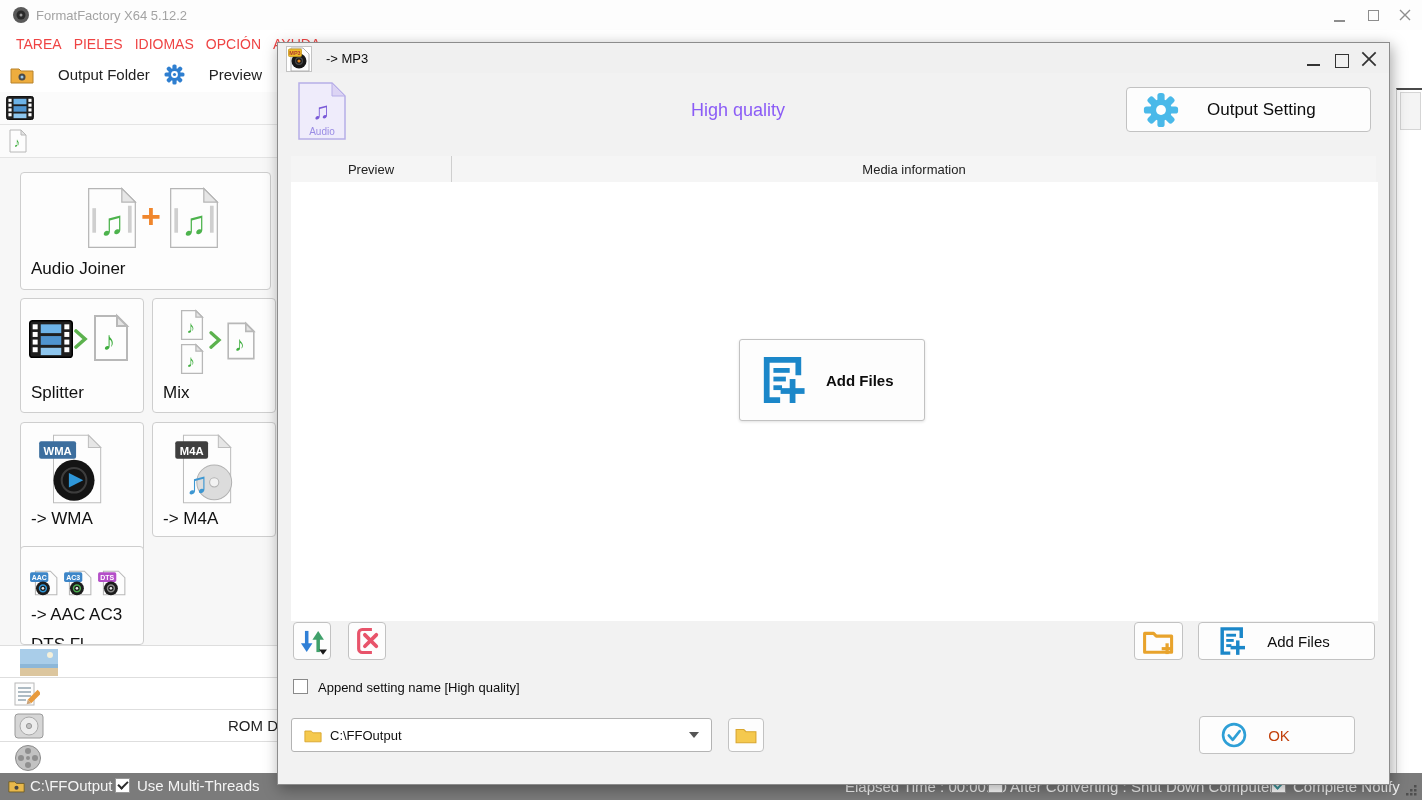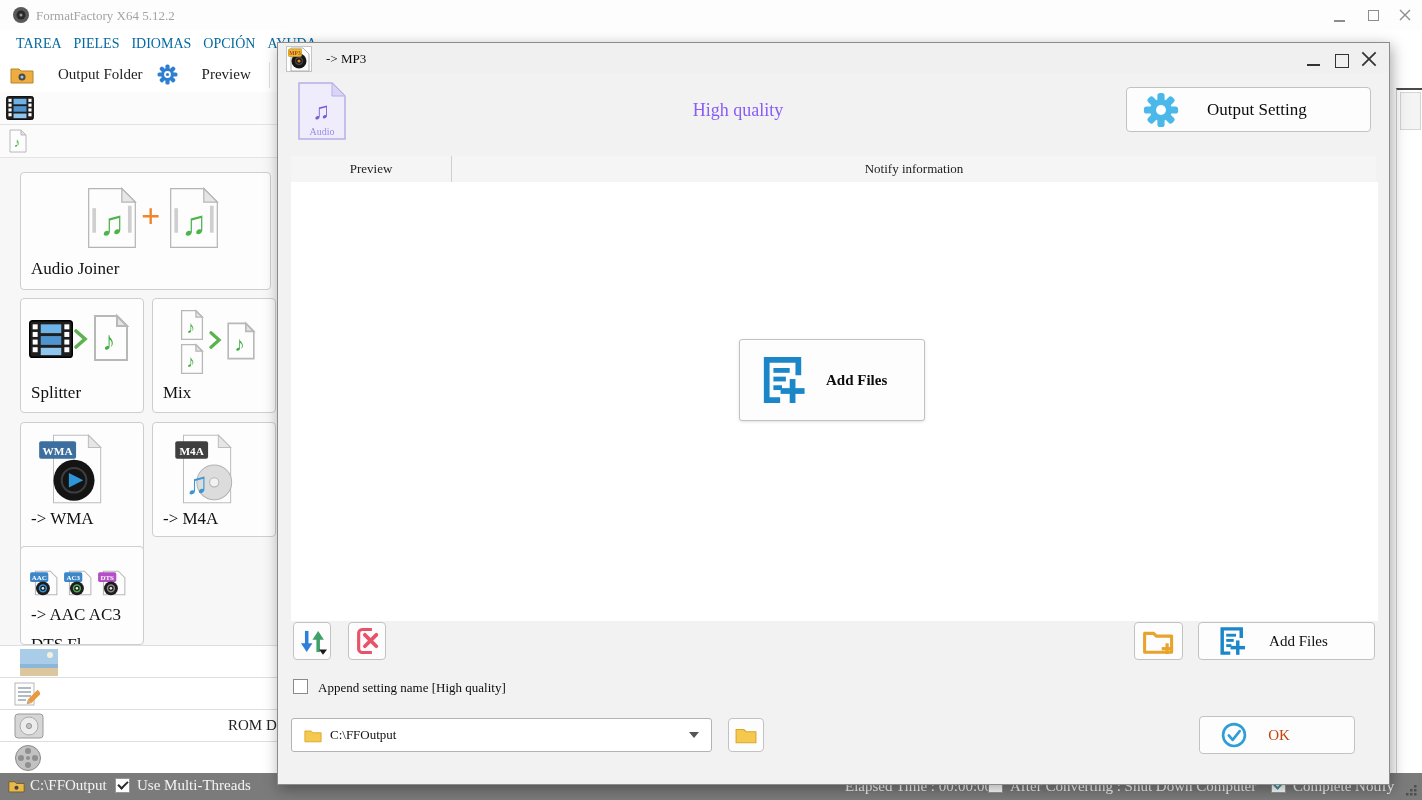--- a/index.html
+++ b/index.html
@@ -1,26 +1,26 @@
 <!DOCTYPE html>
 <html><head>
 <meta charset="utf-8">
 <style>
   html,body{margin:0;padding:0;width:1422px;height:800px;overflow:hidden;
     font-family:"Liberation Sans",sans-serif;background:#fff;}
   .abs{position:absolute;}
-  #stage{position:relative;width:1422px;height:800px;background:#fff;font-family:Liberation Serif, serif;}
+  #stage{position:relative;width:1422px;height:800px;background:#fff;}
 
   
   .titlebar{left:0;top:0;width:1422px;height:30px;background:#fdfdfd;}
   .title-text{left:36px;top:8px;font-size:13px;color:#a3a3a3;}
   .winbtn-min{left:1334px;top:19px;width:11px;height:1px;border-bottom:2px solid #8d8d8d;}
   .winbtn-max{left:1368px;top:10px;width:9px;height:9px;border:1.4px solid #8d8d8d;}
   .menubar{left:0;top:30px;width:1422px;height:27px;display:flex;gap:12px;padding-left:16px;align-items:center;}
-  .menu-item{font-size:14px;color:#0369a1;}
+  .menu-item{font-size:14px;color:#ef4444;}
   .toolbar{left:0;top:57px;width:1422px;height:35px;display:flex;align-items:center;padding-left:10px;gap:14px;}
   .tbtn{display:flex;align-items:center;gap:24px;font-size:15px;color:#222;}
   .tsep{width:1px;height:26px;background:#e2e2e2;margin:0 4px;}
   .tbtn.disabled{color:#b3b3b3;}
 
   
   .side-row{left:0;width:277px;height:32px;background:#fbfbfb;border-bottom:1px solid #e4e4e4;}
   .card-area{left:0;top:158px;width:277px;height:487px;background:#f7f7f7;}
   .card{position:absolute;background:#fdfdfd;border:1px solid #cecece;border-radius:4px;box-sizing:border-box;overflow:hidden;}
   .card-label{position:absolute;left:10px;font-size:17px;color:#111;white-space:nowrap;}
@@ -395,21 +395,21 @@
           <circle cx="20" cy="20" r="5.5" fill="#fff"></circle>
         </svg>
       <span style="margin-left:28px">Output Setting</span>
     </div>
 
     <div class="abs tabbar">
       <div class="tab tab-preview">
           <span>Preview</span>
         </div>
       <div class="tab tab-media">
-          <span>Notify information</span>
+          <span>Media information</span>
         </div>
     </div>
 
     <div class="abs content">
       <div class="btn add-center">
         <svg style="margin-left:20px" width="46" height="52" viewBox="0 0 48 52">
             <path d="M40 21 V5 H7 V47 H21" fill="none" stroke="#1b87c9" stroke-width="6"></path>
             <line x1="14" y1="16" x2="31" y2="16" stroke="#1b87c9" stroke-width="5"></line>
             <line x1="14" y1="25" x2="27" y2="25" stroke="#1b87c9" stroke-width="5"></line>
             <line x1="14" y1="34" x2="23" y2="34" stroke="#1b87c9" stroke-width="5"></line>

